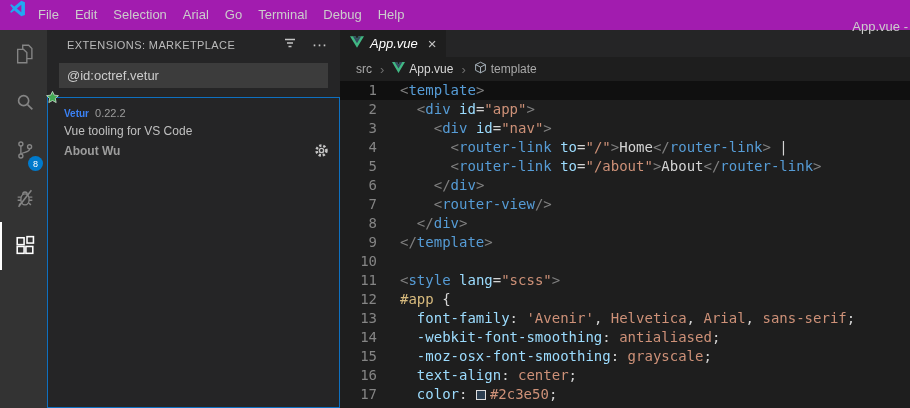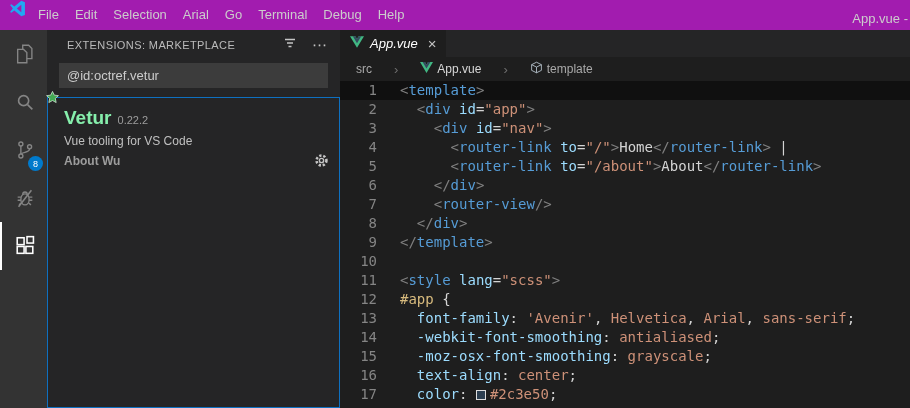--- a/index.html
+++ b/index.html
@@ -13,21 +13,21 @@
 
   
   .titlebar {
     height:30px; background:#a21caf; display:flex; align-items:flex-start;
     font-size:13px; color:#cccccc; position:relative;
   }
   .vscode-logo { margin:0 4px 0 9px; display:flex; align-items:center; }
   .menu-items { display:flex; align-items:center; height:100%; }
   .menu-item { padding:0 8px; line-height:30px; cursor:default; }
   .window-title {
-    position:absolute; right:0; top:4px; line-height:30px; padding-right:2px;
+    position:absolute; right:0; top:12px; line-height:30px; padding-right:2px;
     white-space:nowrap; color:#cccccc;
   }
 
   
   .main { display:flex; height:378px; }
 
   
   .activitybar { width:47px; background:#333333; display:flex; flex-direction:column; flex:none; }
   .ab-item {
     width:47px; height:48px; display:flex; align-items:center; justify-content:center;
@@ -49,38 +49,38 @@
   .searchbox { margin:3px 12px 9px 12px; }
   .searchbox input {
     width:100%; height:25px; background:#3c3c3c; border:1px solid #3c3c3c;
     color:#cccccc; font-size:13px; padding:0 7px; outline:none;
     font-family:"Liberation Sans", sans-serif;
   }
   .ext-list { flex:1; border:1px solid #0e70c0; position:relative; }
   .ext-item { padding:9px 10px 9px 16px; position:relative; }
   .rec-star { position:absolute; top:-8px; left:-3px; }
   .ext-name-row { display:flex; align-items:baseline; gap:6px; }
-  .ext-name { font-size:19px; font-weight:bold; color:#86efac; }
+  .ext-name { font-size:10px; font-weight:bold; color:#3b82f6; }
   .ext-version { font-size:11px; color:#9d9d9d; }
   .ext-desc { font-size:12px; color:#c0c0c0; margin-top:5px; }
   .ext-footer { display:flex; align-items:center; margin-top:5px; }
   .ext-author { flex:1; font-size:12px; font-weight:bold; color:#9d9d9d; }
   .gear { display:flex; align-items:center; color:#c5c5c5; }
 
   
   .editor { flex:1; display:flex; flex-direction:column; min-width:0; }
   .tabbar { height:27px; background:#252526; display:flex; flex:none; }
   .tab {
     background:#1e1e1e; display:flex; align-items:center; padding:0 10px; gap:6px;
     font-size:13px; color:#ffffff;
   }
   .tab-label { font-style:italic; }
   .tab-close { color:#c5c5c5; font-size:15px; margin-left:4px; line-height:1; }
   .breadcrumbs {
-    height:24px; display:flex; align-items:center; padding-left:16px; gap:22px;
+    height:24px; display:flex; align-items:center; padding-left:16px; gap:8px;
     font-size:12px; color:#a9a9a9; flex:none;
   }
   .crumb { display:flex; align-items:center; gap:4px; }
   .crumb-file { color:#d7d7d7; }
   .sep { color:#6e6e6e; font-size:13px; }
 
   .code {
     flex:1; font-family:"DejaVu Sans Mono","Liberation Mono",monospace;
     font-size:14px; line-height:19px; white-space:pre; overflow:hidden;
   }

